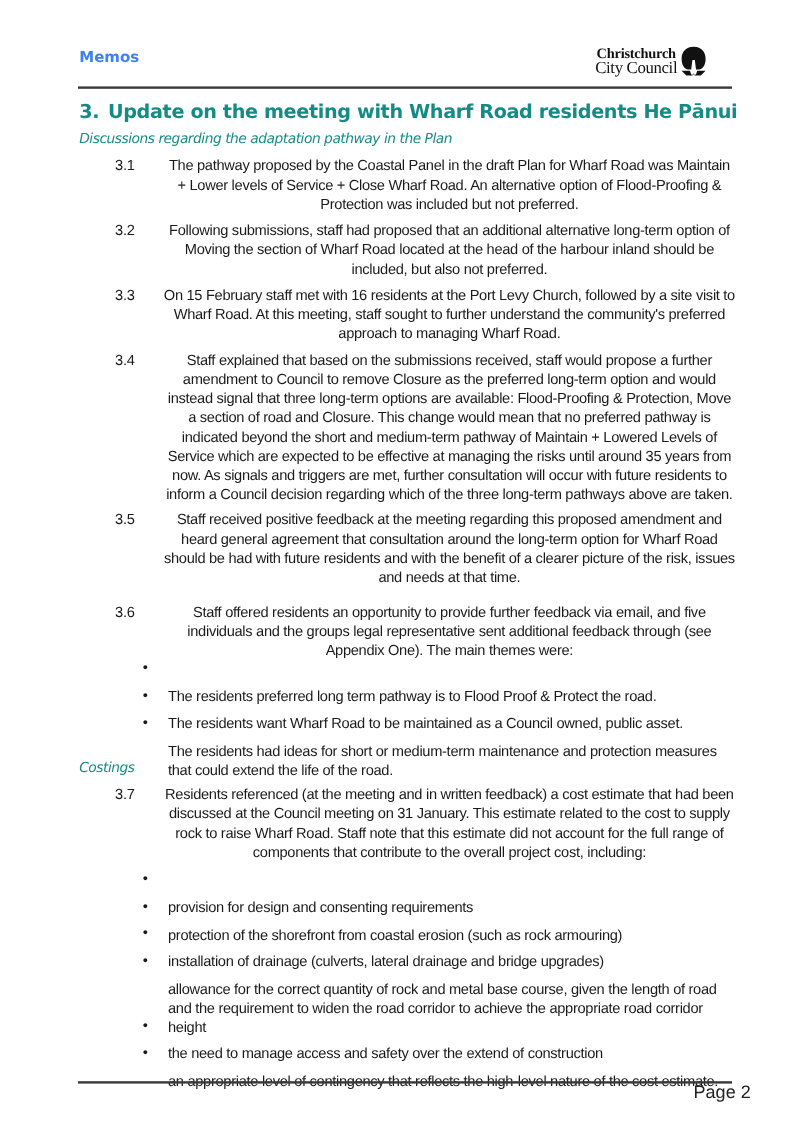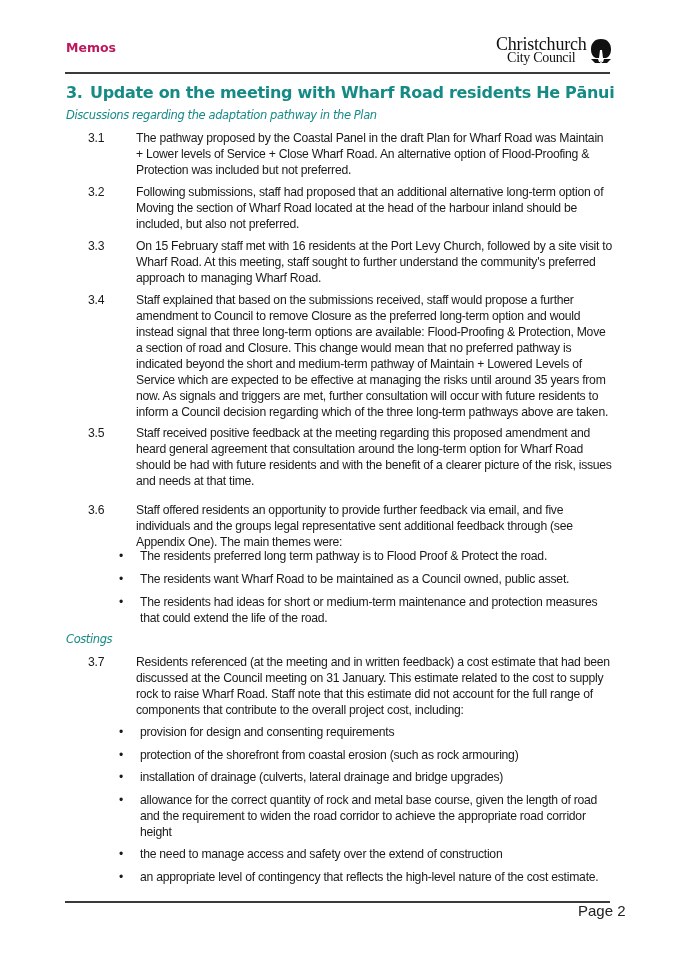--- a/index.html
+++ b/index.html
@@ -1,36 +1,36 @@
 <!DOCTYPE html>
 <html><head>
   <meta charset="utf-8">
   <style>
     html, body { margin: 0; padding: 0; background: #ffffff; }
     body { width: 675px; height: 954px; position: relative; font-family: "Liberation Sans", sans-serif; color: #1a1a1a; overflow: hidden; }
     .page { position: absolute; left: 0; top: 0; width: 675px; height: 954px; }
-    .header-title { position: absolute; left: 66px; top: 40px; font-family: "DejaVu Sans", sans-serif; font-weight: bold; font-size: 12.5px; color: #be185d; }
+    .header-title { position: absolute; left: 66px; top: 40px; font-family: "DejaVu Sans", sans-serif; font-weight: bold; font-size: 12.5px; color: #3b82f6; }
     .logo { position: absolute; left: 496px; top: 38px; display: flex; align-items: center; }
     .logo-text { text-align: right; font-family: "Liberation Serif", serif; line-height: 13px; color: #111; }
-    .logo-text .l1 { font-weight: normal; font-size: 18px; letter-spacing: -0.2px; }
+    .logo-text .l1 { font-weight: bold; font-size: 12px; letter-spacing: -0.2px; text-align: center; }
     .logo-text .l2 { font-size: 14px; letter-spacing: -0.3px; text-align: center; }
     .logo-icon { margin-left: 3px; width: 22px; height: 26px; }
     .rule-top { position: absolute; left: 65px; top: 72px; width: 545px; height: 2px; background: #3a3a3a; }
     .rule-bottom { position: absolute; left: 65px; top: 901px; width: 545px; height: 1.5px; background: #3a3a3a; }
     .page-number { position: absolute; left: 578px; top: 902px; font-size: 15px; color: #222; }
     .h1 { position: absolute; left: 66px; top: 83px; font-family: "DejaVu Sans", sans-serif; font-size: 16px; color: #168b86; letter-spacing: -0.3px; white-space: nowrap; }
     .h1 .num { display: inline-block; width: 24px; font-weight: bold; }
     .h1 .txt { font-weight: bold; }
     .h2 { position: absolute; left: 66px; font-family: "DejaVu Sans", sans-serif; font-style: italic; font-size: 11.5px; color: #168b86; letter-spacing: -0.4px; white-space: nowrap; }
-    .para { position: absolute; left: 88px; width: 525px; font-size: 12.2px; line-height: 16px; letter-spacing: -0.25px; }
+    .para { position: absolute; left: 88px; width: 525px; font-size: 12.2px; line-height: 16px; letter-spacing: -0.25px; text-align: center; }
     .para .pnum { position: absolute; left: 0; top: 0; width: 32px; }
     .para .ptext { margin-left: 48px; display: block; }
     .bullet { position: absolute; left: 119px; width: 495px; font-size: 12.2px; line-height: 16px; letter-spacing: -0.25px; }
     .bullet .dot { position: absolute; left: 0; top: 0; }
-    .bullet .btext { margin-left: 21px; display: block; }
+    .bullet .btext { margin-left: 21px; display: block; margin-top: 24px; }
   </style>
 </head>
 <body>
 
 <div class="page">
 
   <div class="header-title">Memos</div>
 
   <div class="logo">
     <div class="logo-text">

